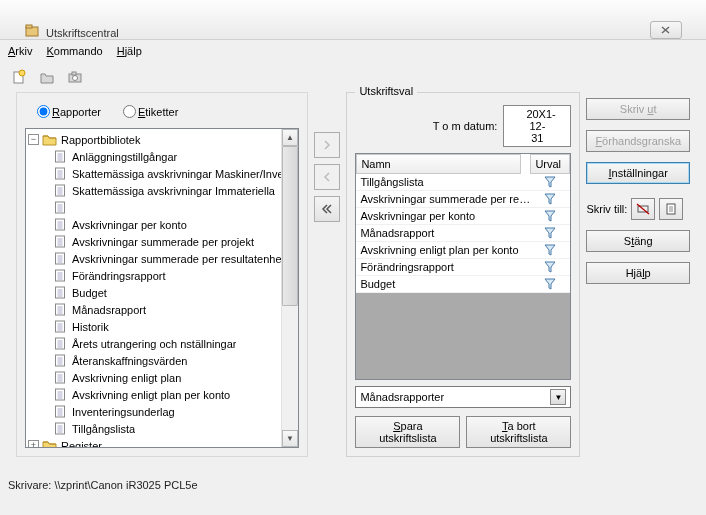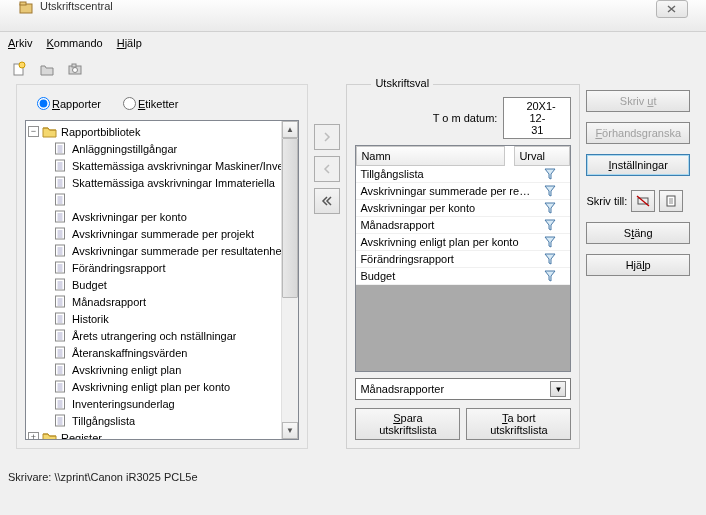--- a/index.html
+++ b/index.html
@@ -1,19 +1,19 @@
 <!DOCTYPE html>
 <html><head>
 <meta charset="utf-8">
 <style>
 * { box-sizing: border-box; margin: 0; padding: 0; font-family: Tahoma, "Segoe UI", sans-serif; font-size: 11px; }
 body { background: #f0f0f0; width: 706px; height: 515px; overflow: hidden; }
 
 
-.titlebar { height: 32px; background: linear-gradient(#fdfdfd,#eaeaea); border-bottom: 1px solid #d0d0d0; display: flex; align-items: flex-start; padding: 0 18px; }
+.titlebar { height: 40px; background: linear-gradient(#fdfdfd,#eaeaea); border-bottom: 1px solid #d0d0d0; display: flex; align-items: flex-end; padding: 0 24px; }
 .titlebar .ticon { width: 16px; height: 16px; margin-right: 6px; display: inline-block; }
 .titlebar .title { flex: 1; color: #333; }
 .close-btn { width: 32px; height: 18px; border: 1px solid #b5b5b5; border-radius: 3px; background: linear-gradient(#f7f7f7,#e4e4e4); display: flex; align-items: center; justify-content: center; color: #555; font-size: 11px; cursor: default;}
 
 
 .menubar { height: 22px; display: flex; align-items: center; padding: 0 8px; gap: 14px; }
 .menubar span { cursor: default; }
 .menubar span u { text-decoration: underline; }
 
 
@@ -44,29 +44,29 @@
 .folder-icon, .doc-icon { width: 15px; height: 13px; margin-right: 4px; flex-shrink:0; }
 .tree-label { overflow: hidden; text-overflow: clip; }
 
 
 .arrows { width: 30px; display: flex; flex-direction: column; align-items: center; padding-top: 40px; gap: 6px; }
 .arrow-btn { width: 26px; height: 26px; border: 1px solid #adadad; background: linear-gradient(#f4f4f4,#e4e4e4); display: flex; align-items: center; justify-content: center; color: #666; font-family: Arial; font-size: 12px;}
 .arrow-btn.disabled { color: #bcbcbc; background: #f0f0f0; }
 
 
 .fieldset { border: 1px solid #d0d0d0; padding: 8px; width: 234px; height: 365px; position: relative; display: flex; flex-direction: column; }
-.fieldset .legend { position: absolute; top: -8px; left: 24px; background: #f0f0f0; padding: 0 4px; }
+.fieldset .legend { position: absolute; top: -8px; left: 8px; background: #f0f0f0; padding: 0 4px; }
 .date-row { display: flex; justify-content: flex-end; align-items: center; gap: 6px; margin-bottom: 6px; margin-top: 4px;}
 .date-box { border: 1px solid #888; background: #fff; padding: 2px 22px; width: 68px; text-align: center; }
 
 .grid { flex: 1; border: 1px solid #828790; background: #aaa; display: flex; flex-direction: column; overflow: hidden;}
 .grid-head { display: flex; background: #fff; }
 .gh { border: 1px solid #c8c8c8; background: linear-gradient(#fdfdfd,#ececec); padding: 2px 4px; height: 20px; display:flex; align-items:center;}
 .gh.name { flex: 1; }
-.gh.urval { width: 56px; margin-left: 9px; }
+.gh.urval { width: 40px; margin-left: 9px; }
 .grid-body { background: #fff; }
 .gr { display: flex; height: 17px; align-items: center; border-bottom: 1px solid #f0f0f0;}
 .gr .gname { flex: 1; padding-left: 4px; white-space: nowrap; overflow: hidden; text-overflow: ellipsis;}
 .gr .gurval { width: 40px; display:flex; justify-content:center;}
 .grid-fill { flex:1; background:#aaa;}
 
 .combo { margin-top: 6px; height: 22px; border: 1px solid #7a7a7a; background: #fff; display: flex; align-items: center; padding: 0 4px; justify-content: space-between;}
 .combo .cbtn { width: 16px; height: 16px; border: 1px solid #888; background: linear-gradient(#f4f4f4,#ddd); display:flex;align-items:center;justify-content:center;font-size:8px;}
 
 .btn-row { display: flex; gap: 6px; margin-top: 8px; }

